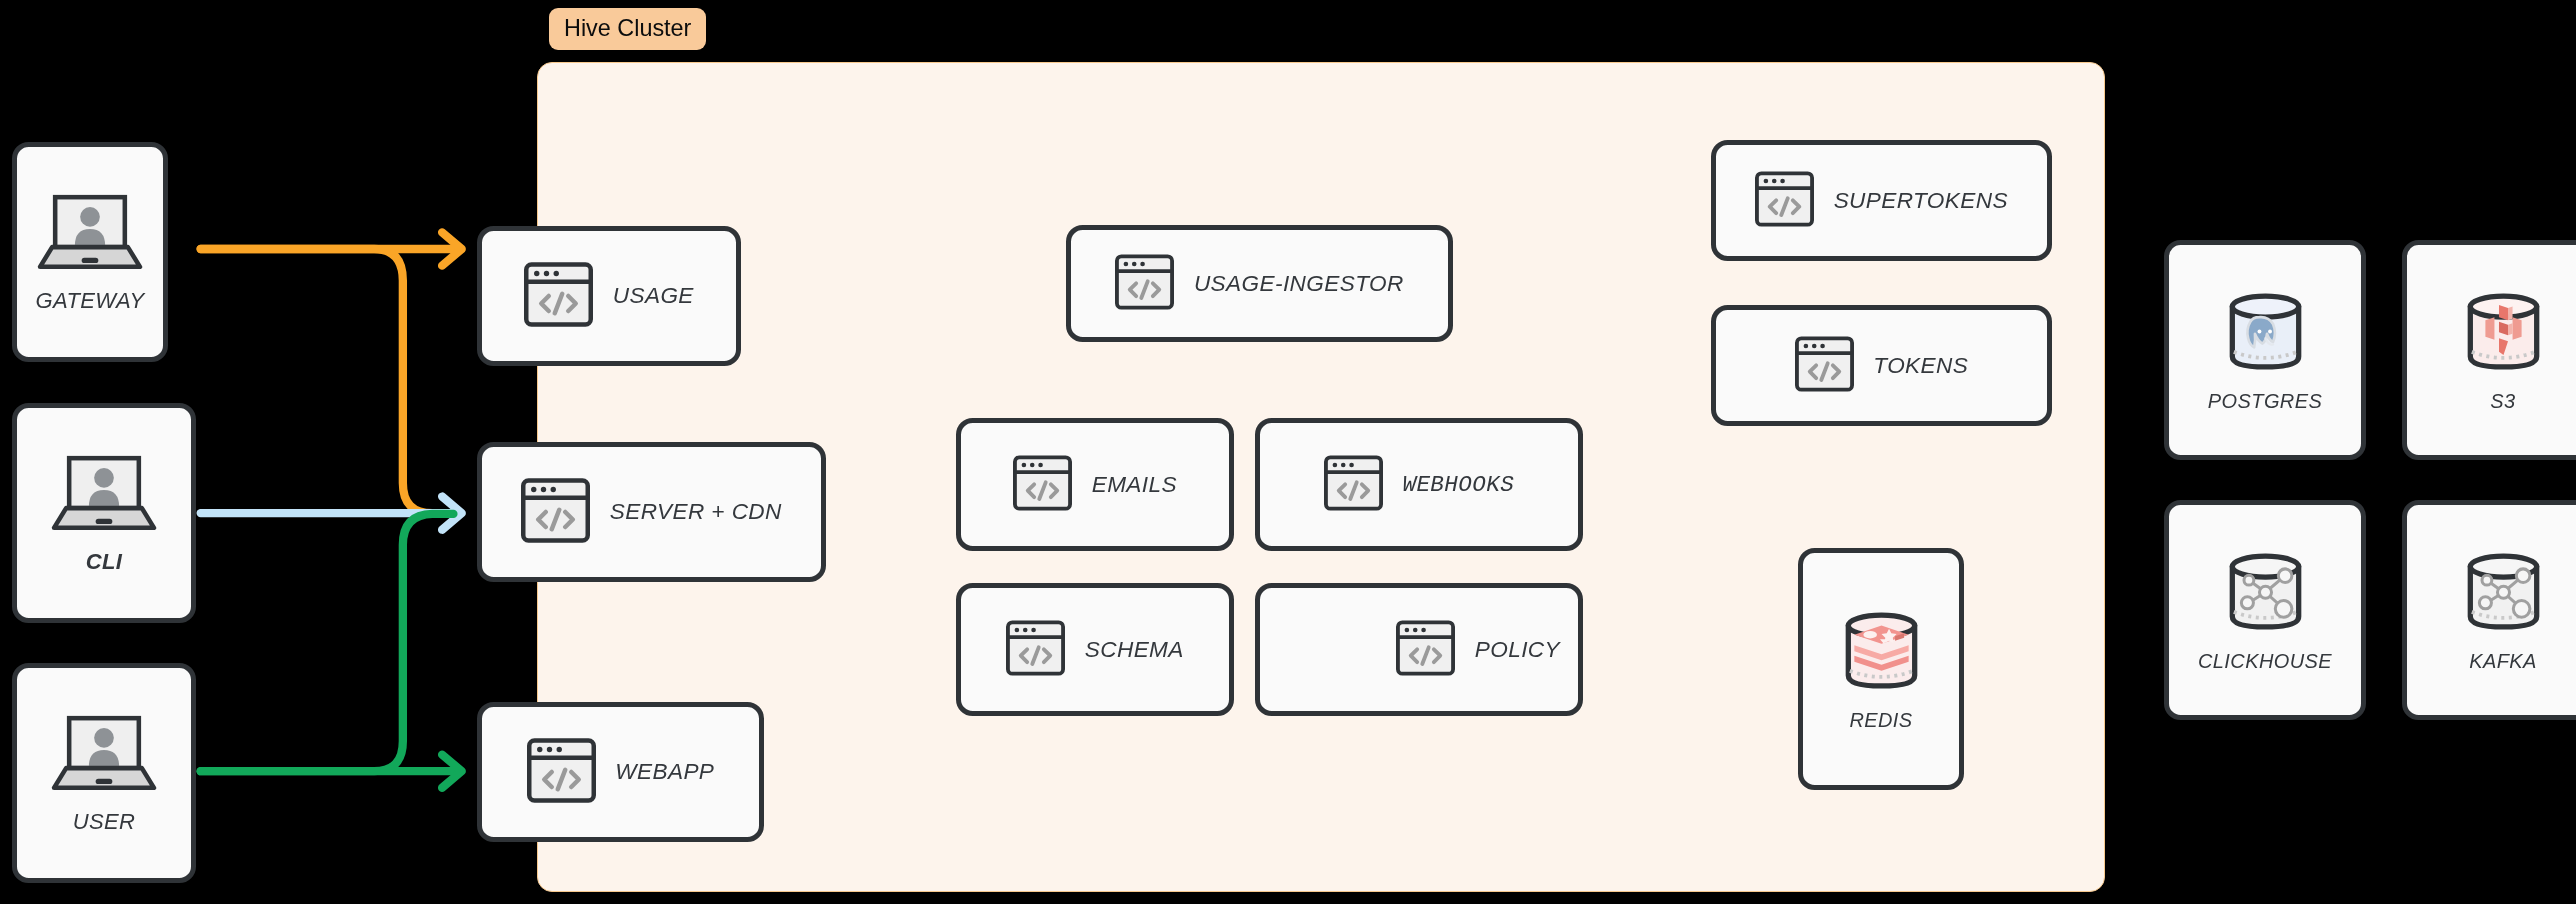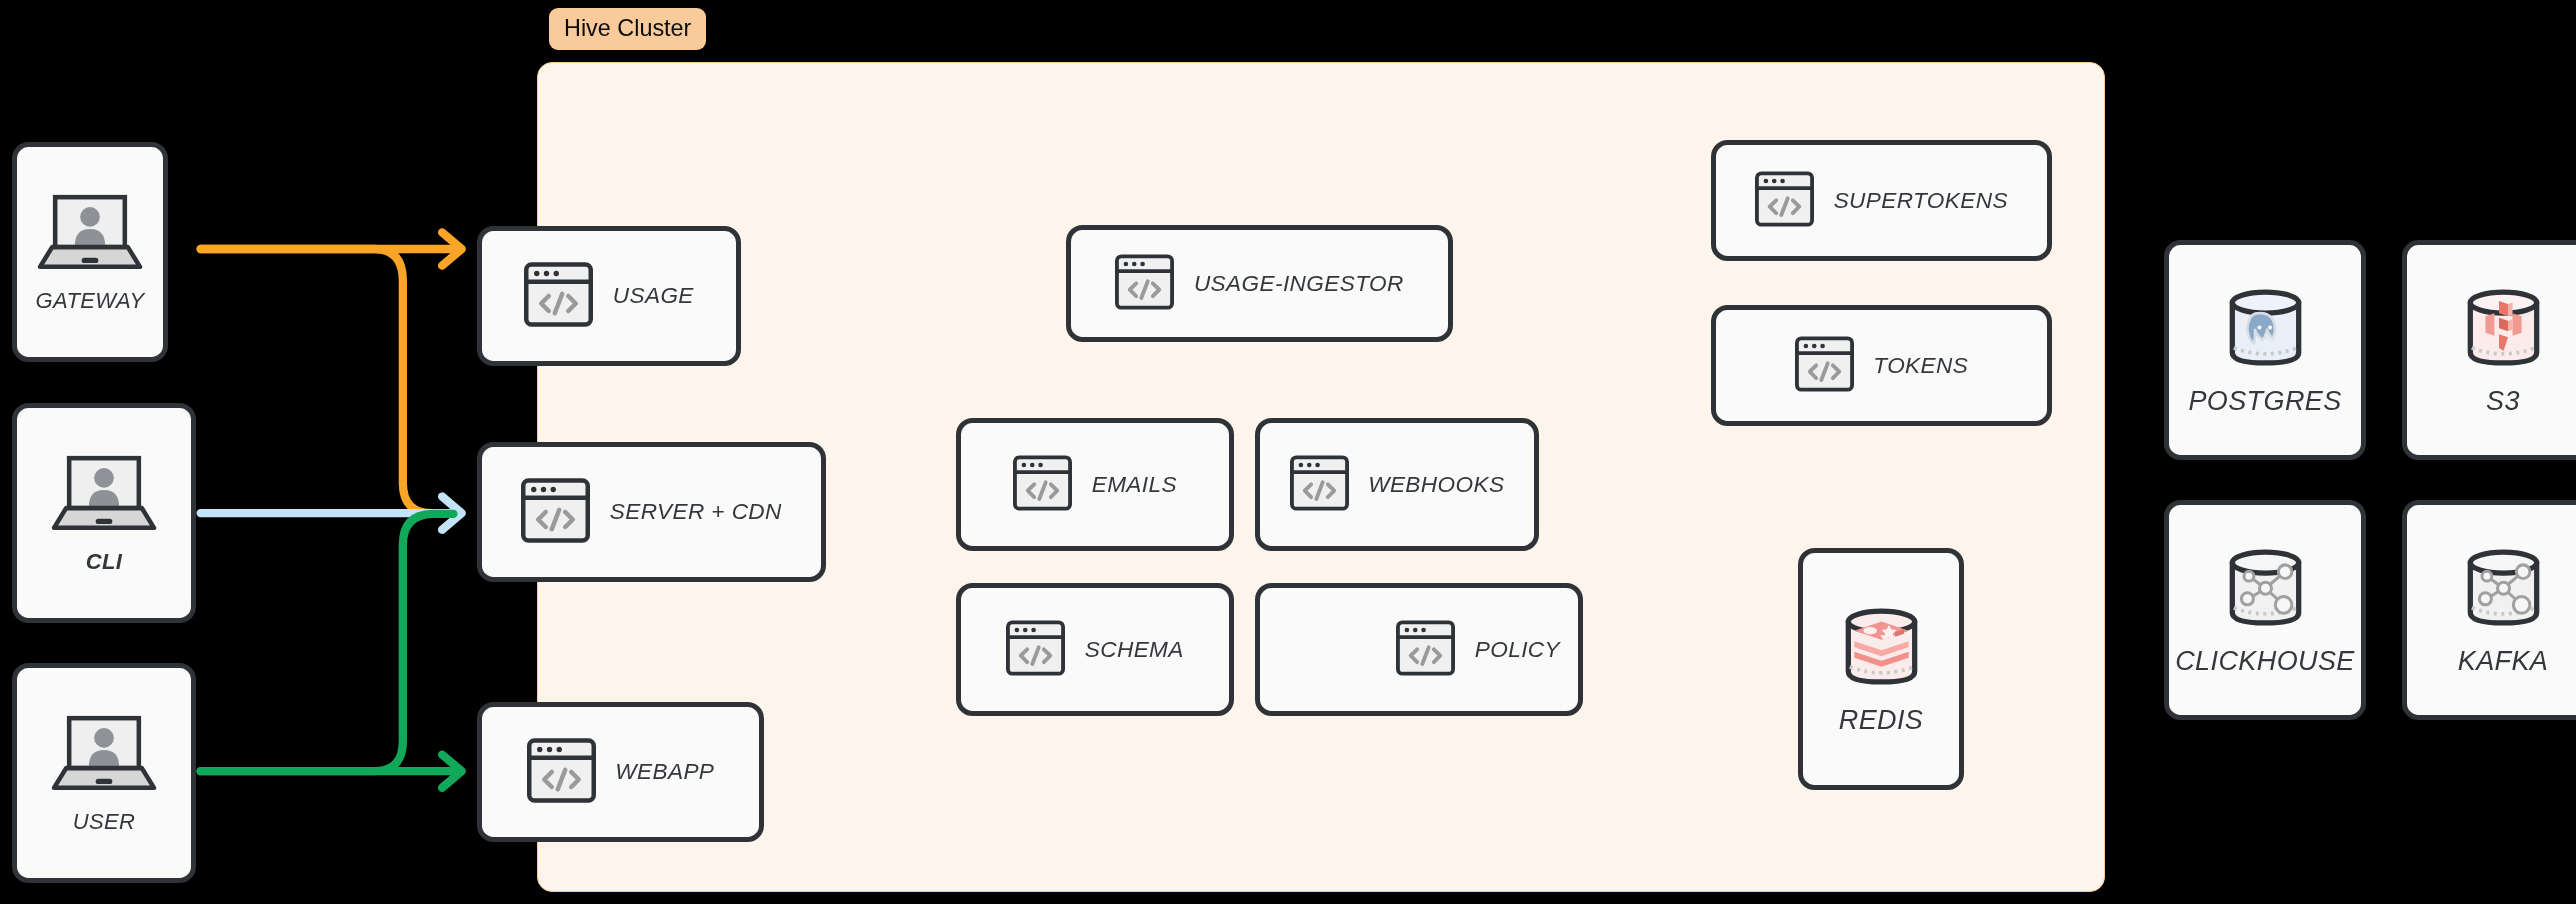--- a/index.html
+++ b/index.html
@@ -27,21 +27,21 @@
   .db-card  { flex-direction: column; gap: 10.6px; }
 
   .label {
     font-style: italic;
     color: #34383d;
     letter-spacing: 0.4px;
     white-space: nowrap;
   }
   .label-client { font-size: 22px; }
   .label-svc    { font-size: 22.6px; }
-  .label-db     { font-size: 27px; }
+  .label-db     { font-size: 20px; }
 
   
   #cluster-panel {
     position: absolute;
     left: 537px; top: 62px;
     width: 1568px; height: 830px;
     background: #fdf4ec;
     border: 1.5px solid #f7c88c;
     border-radius: 15px;
   }
@@ -211,21 +211,21 @@
         <path d="M3,26 L89,26" stroke="#2f3337" stroke-width="6"></path>
         <circle cx="17" cy="15" r="3.6" fill="#2f3337"></circle>
         <circle cx="30" cy="15" r="3.6" fill="#2f3337"></circle>
         <circle cx="43" cy="15" r="3.6" fill="#2f3337"></circle>
         <path d="M33,45 L23,55 L33,65 M59,45 L69,55 L59,65 M51,42 L41,68" fill="none" stroke="#9a9a9a" stroke-width="6" stroke-linecap="round" stroke-linejoin="round"></path>
       </svg>
     </span>
     <span class="label label-svc">EMAILS</span>
   </div>
 
-  <div class="card svc-card" style="left:1255px; top:418px; width:284px; height:133px; z-index:5;">
+  <div class="card svc-card" style="left:1255px; top:418px; width:328px; height:133px; z-index:5;font-family:Liberation Mono, monospace;">
     <span>
       <svg class="win-icon-sm" viewBox="0 0 92 86">
         <rect x="3" y="3" width="86" height="80" rx="7" fill="#f0f0f0" stroke="#2f3337" stroke-width="6"></rect>
         <path d="M3,26 L89,26" stroke="#2f3337" stroke-width="6"></path>
         <circle cx="17" cy="15" r="3.6" fill="#2f3337"></circle>
         <circle cx="30" cy="15" r="3.6" fill="#2f3337"></circle>
         <circle cx="43" cy="15" r="3.6" fill="#2f3337"></circle>
         <path d="M33,45 L23,55 L33,65 M59,45 L69,55 L59,65 M51,42 L41,68" fill="none" stroke="#9a9a9a" stroke-width="6" stroke-linecap="round" stroke-linejoin="round"></path>
       </svg>
     </span>

